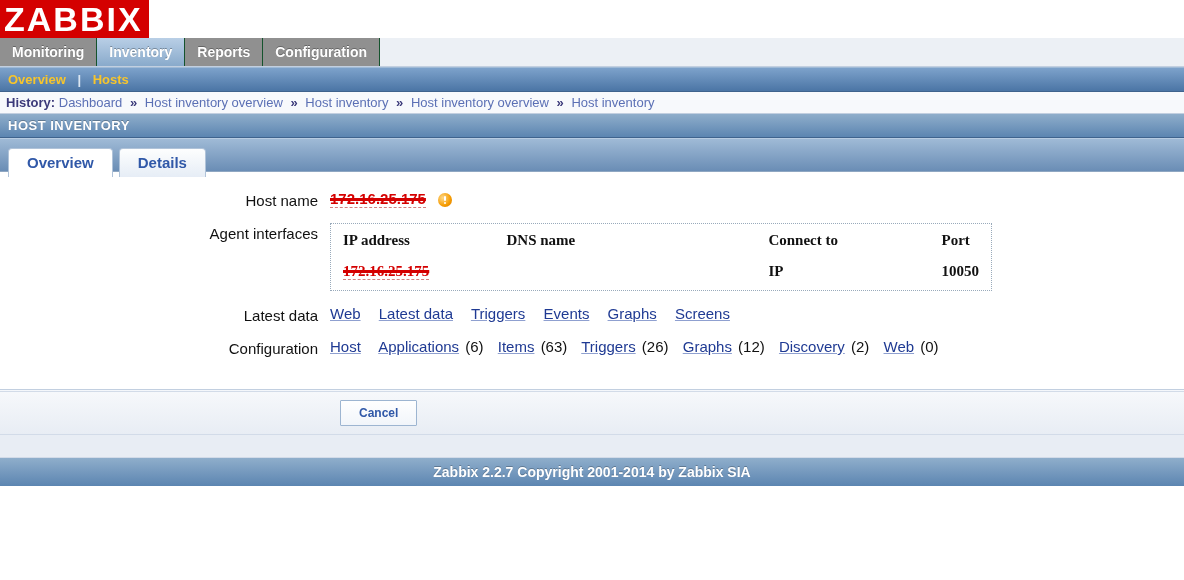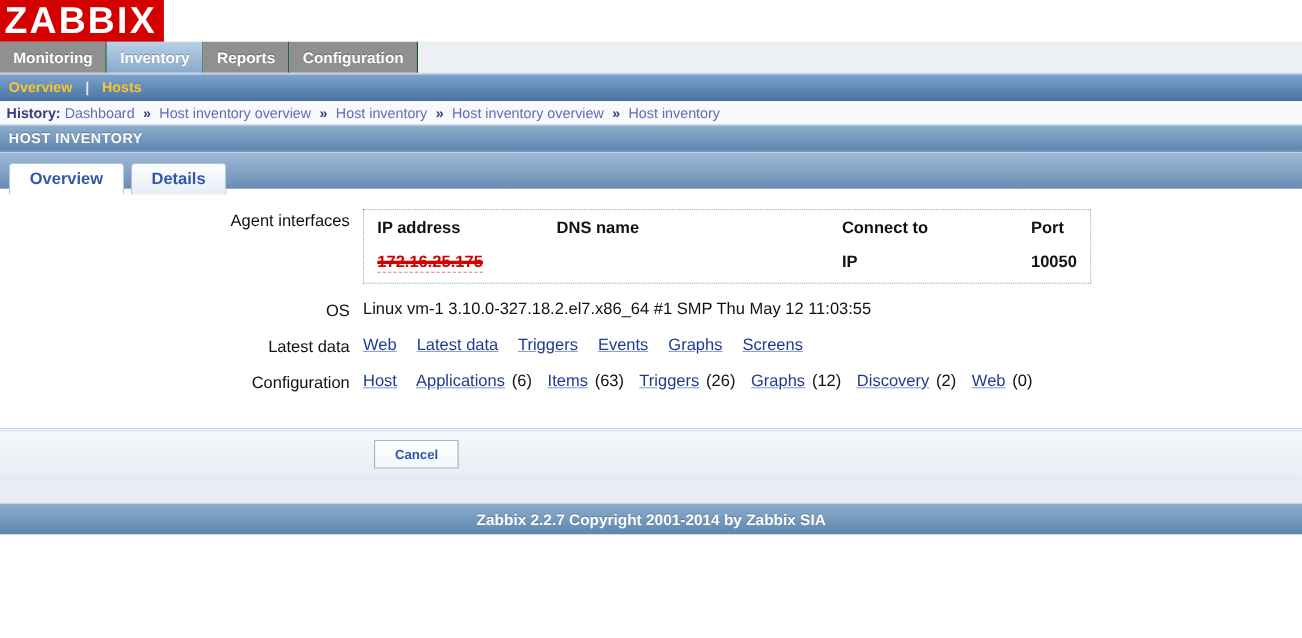--- a/index.html
+++ b/index.html
@@ -179,20 +179,21 @@
     font-weight: bold;
     text-decoration: line-through;
     text-decoration-thickness: 3px;
     border-bottom: 1px dashed #d47f7f;
   }
 
   
   .iface-box {
     border: 1px dotted #9ab;
     width: 660px;
+    font-family: Liberation Serif, serif;
   }
   .iface-table {
     width: 100%;
     border-collapse: collapse;
   }
   .iface-table th {
     text-align: left;
     font-size: 15px;
     font-weight: bold;
     padding: 8px 12px 10px;
@@ -328,20 +329,27 @@
 <div class="tabbar-wrap">
   <div class="tabbar">
     <div class="tab active">Overview</div>
     <div class="tab inactive">Details</div>
   </div>
 </div>
 
 
 <div class="content">
 
+  <div class="field-row">
+    <div class="field-label">Host name</div>
+    <div class="field-value">
+      <span class="redacted">172.16.25.175</span>
+      <span class="status-icon"></span>
+    </div>
+  </div>
 
   <div class="field-row">
     <div class="field-label">Agent interfaces</div>
     <div class="field-value">
       <div class="iface-box">
         <table class="iface-table">
           <tbody>
               <tr>
             <th style="width:140px">IP address</th>
             <th style="width:240px">DNS name</th>
@@ -353,24 +361,20 @@
             <td></td>
             <td>IP</td>
             <td>10050</td>
           </tr>
         </tbody>
           </table>
       </div>
     </div>
   </div>
 
-  <div class="field-row">
-    <div class="field-label">OS</div>
-    <div class="field-value">Linux vm-1 3.10.0-327.18.2.el7.x86_64 #1 SMP Thu May 12 11:03:55</div>
-  </div>
 
   <div class="field-row">
     <div class="field-label">Latest data</div>
     <div class="field-value links">
       <a class="zlink gap">Web</a>
       <a class="zlink gap">Latest data</a>
       <a class="zlink gap">Triggers</a>
       <a class="zlink gap">Events</a>
       <a class="zlink gap">Graphs</a>
       <a class="zlink">Screens</a>

